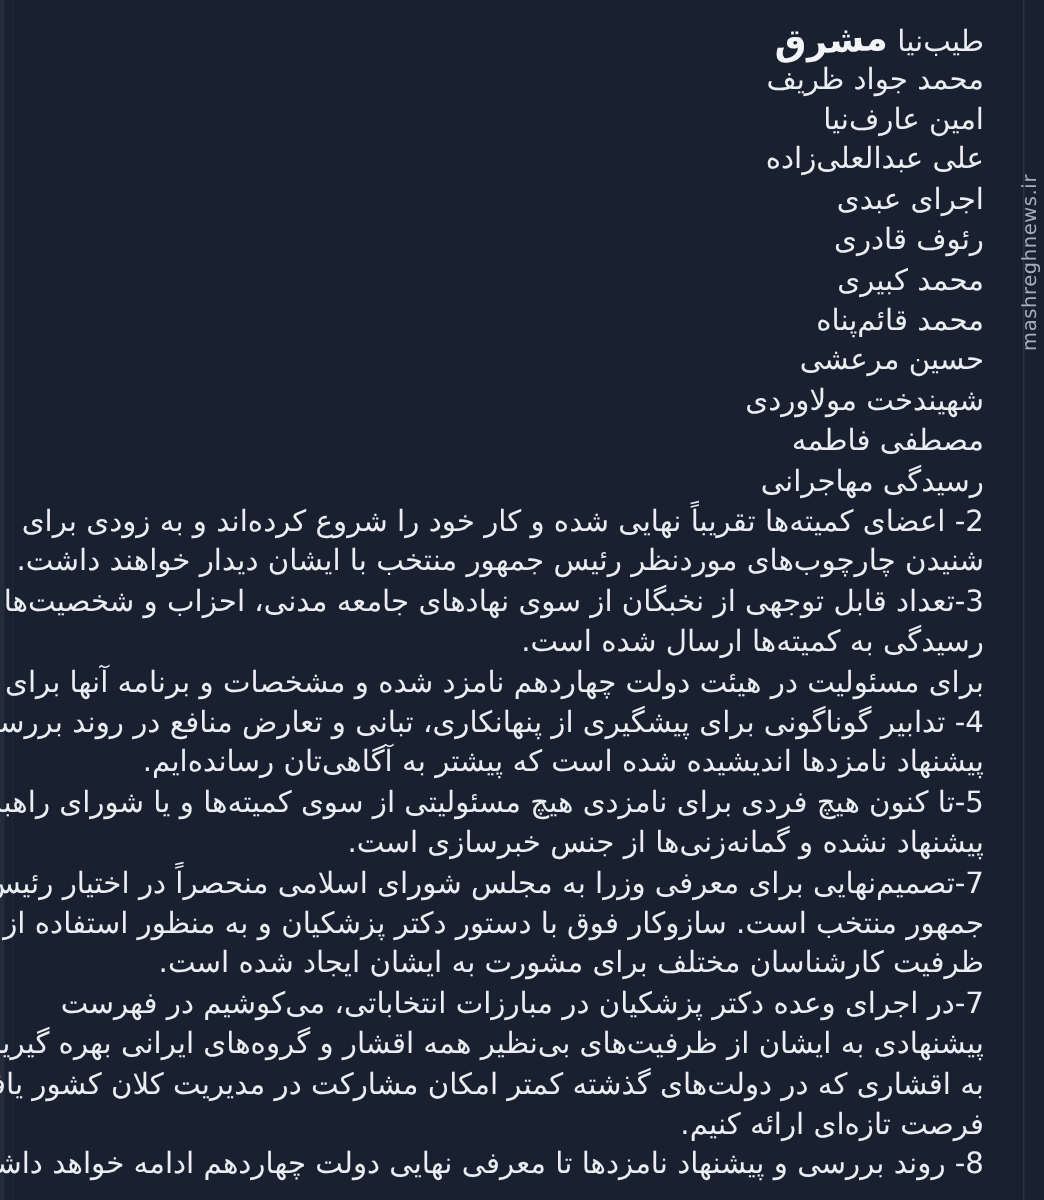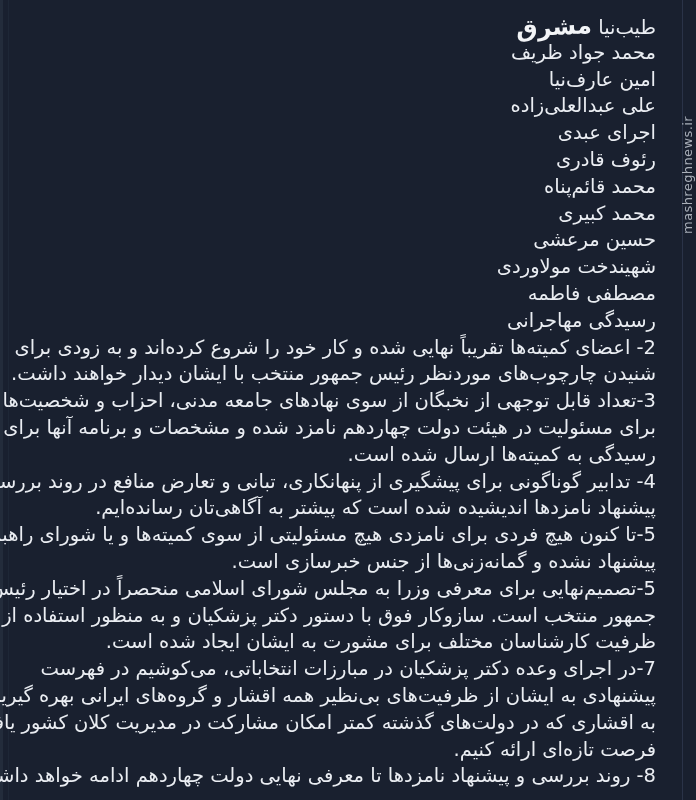--- a/index.html
+++ b/index.html
@@ -71,37 +71,37 @@
 
 <div class="text-block" dir="rtl">
   <div class="line">
     <span>طیب‌نیا</span><span class="logo">مشرق</span>
   </div>
   <div class="line">محمد جواد ظریف</div>
   <div class="line">امین عارف‌نیا</div>
   <div class="line">علی عبدالعلی‌زاده</div>
   <div class="line">اجرای عبدی</div>
   <div class="line">رئوف قادری</div>
+  <div class="line">محمد کبیری</div>
   <div class="line">محمد قائم‌پناه</div>
-  <div class="line">محمد کبیری</div>
   <div class="line">حسین مرعشی</div>
   <div class="line">شهیندخت مولاوردی</div>
   <div class="line">مصطفی فاطمه</div>
   <div class="line">رسیدگی مهاجرانی</div>
 
   <div class="line">2- اعضای کمیته‌ها تقریباً نهایی شده و کار خود را شروع کرده‌اند و به زودی برای</div>
   <div class="line">شنیدن چارچوب‌های موردنظر رئیس جمهور منتخب با ایشان دیدار خواهند داشت.</div>
   <div class="line">3-تعداد قابل توجهی از نخبگان از سوی نهادهای جامعه مدنی، احزاب و شخصیت‌ها</div>
+  <div class="line">رسیدگی به کمیته‌ها ارسال شده است.</div>
   <div class="line">برای مسئولیت در هیئت دولت چهاردهم نامزد شده و مشخصات و برنامه آنها برای</div>
-  <div class="line">رسیدگی به کمیته‌ها ارسال شده است.</div>
   <div class="line">4- تدابیر گوناگونی برای پیشگیری از پنهانکاری، تبانی و تعارض منافع در روند بررسی و</div>
   <div class="line">پیشنهاد نامزدها اندیشیده شده است که پیشتر به آگاهی‌تان رسانده‌ایم.</div>
   <div class="line">5-تا کنون هیچ فردی برای نامزدی هیچ مسئولیتی از سوی کمیته‌ها و یا شورای راهبری</div>
   <div class="line">پیشنهاد نشده و گمانه‌زنی‌ها از جنس خبرسازی است.</div>
-  <div class="line">5-تصمیم‌نهایی برای معرفی وزرا به مجلس شورای اسلامی منحصراً در اختیار رئیس</div>
+  <div class="line">7-تصمیم‌نهایی برای معرفی وزرا به مجلس شورای اسلامی منحصراً در اختیار رئیس</div>
   <div class="line">جمهور منتخب است. سازوکار فوق با دستور دکتر پزشکیان و به منظور استفاده از</div>
   <div class="line">ظرفیت کارشناسان مختلف برای مشورت به ایشان ایجاد شده است.</div>
   <div class="line">7-در اجرای وعده دکتر پزشکیان در مبارزات انتخاباتی، می‌کوشیم در فهرست</div>
   <div class="line">پیشنهادی به ایشان از ظرفیت‌های بی‌نظیر همه اقشار و گروه‌های ایرانی بهره گیریم و</div>
   <div class="line">به اقشاری که در دولت‌های گذشته کمتر امکان مشارکت در مدیریت کلان کشور یافتند</div>
   <div class="line">فرصت تازه‌ای ارائه کنیم.</div>
   <div class="line">8- روند بررسی و پیشنهاد نامزدها تا معرفی نهایی دولت چهاردهم ادامه خواهد داشت</div>
 </div>
 
 </body></html>

